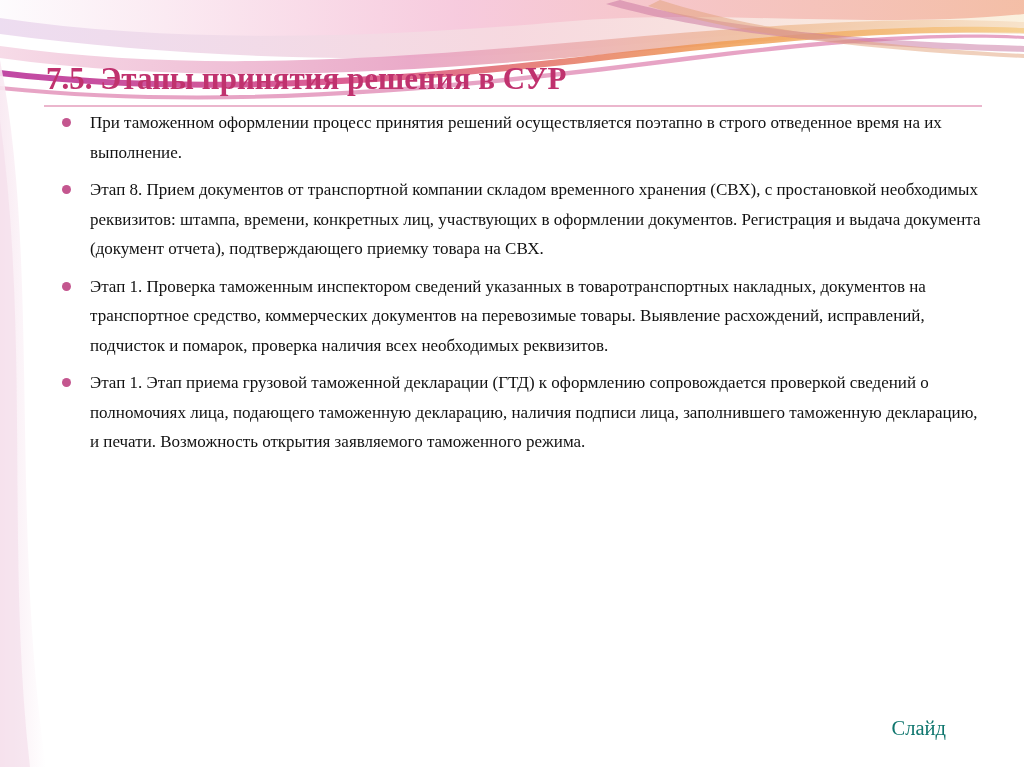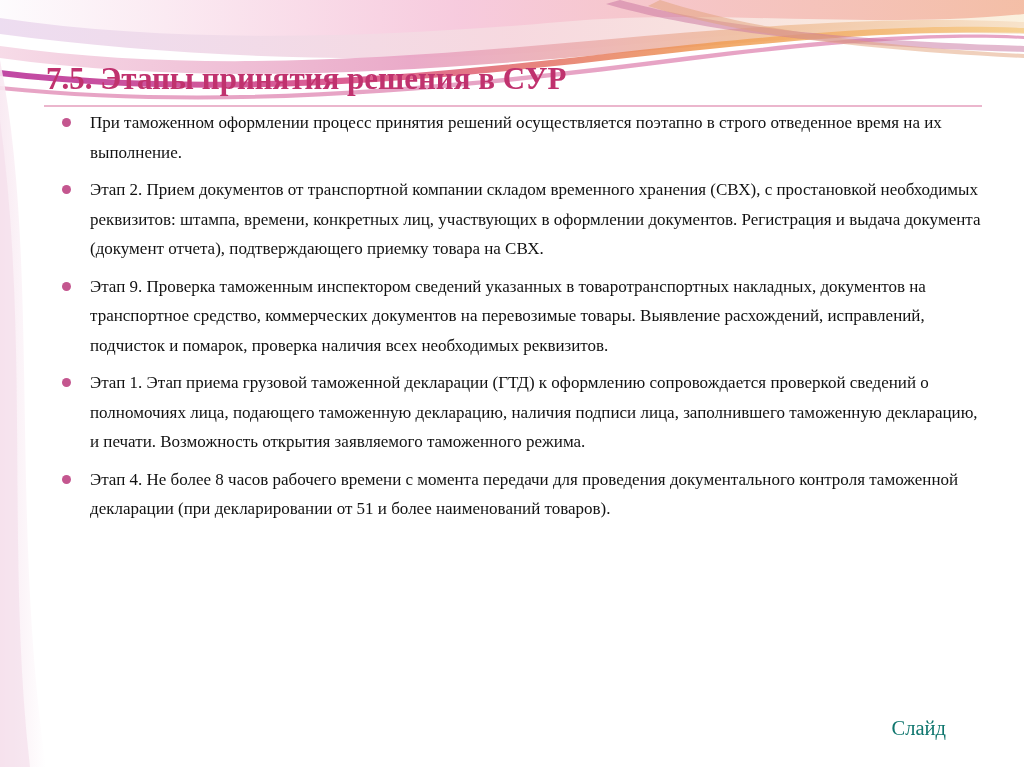--- a/index.html
+++ b/index.html
@@ -173,31 +173,27 @@
     <div class="title-rule"></div>
   </div>
 
   <ul class="body-list">
     <li class="bullet-item">
       <span class="bullet-dot"></span>
       <span class="bullet-text">При таможенном оформлении процесс принятия решений осуществляется поэтапно в строго отведенное время на их выполнение.</span>
     </li>
     <li class="bullet-item">
       <span class="bullet-dot"></span>
-      <span class="bullet-text">Этап 2. Прием документов от транспортной компании складом временного хранения (СВХ), с простановкой необходимых реквизитов: штампа, времени, конкретных лиц, участвующих в оформлении документов. Регистрация и выдача документа (документ отчета), подтверждающего приемку товара на СВХ.</span>
+      <span class="bullet-text">Этап 8. Прием документов от транспортной компании складом временного хранения (СВХ), с простановкой необходимых реквизитов: штампа, времени, конкретных лиц, участвующих в оформлении документов. Регистрация и выдача документа (документ отчета), подтверждающего приемку товара на СВХ.</span>
     </li>
     <li class="bullet-item">
       <span class="bullet-dot"></span>
-      <span class="bullet-text">Этап 9. Проверка таможенным инспектором сведений указанных в товаротранспортных накладных, документов на транспортное средство, коммерческих документов на перевозимые товары. Выявление расхождений, исправлений, подчисток и помарок, проверка наличия всех необходимых реквизитов.</span>
+      <span class="bullet-text">Этап 1. Проверка таможенным инспектором сведений указанных в товаротранспортных накладных, документов на транспортное средство, коммерческих документов на перевозимые товары. Выявление расхождений, исправлений, подчисток и помарок, проверка наличия всех необходимых реквизитов.</span>
     </li>
     <li class="bullet-item">
       <span class="bullet-dot"></span>
       <span class="bullet-text">Этап 1. Этап приема грузовой таможенной декларации (ГТД) к оформлению сопровождается проверкой сведений о полномочиях лица, подающего таможенную декларацию, наличия подписи лица, заполнившего таможенную декларацию, и печати. Возможность открытия заявляемого таможенного режима.</span>
-    </li>
-    <li class="bullet-item">
-      <span class="bullet-dot"></span>
-      <span class="bullet-text">Этап 4. Не более 8 часов рабочего времени с момента передачи для проведения документального контроля таможенной декларации (при декларировании от 51 и более наименований товаров).</span>
     </li>
   </ul>
 
   <div class="slide-footer">Слайд</div>
 
 </div>
 
 </body></html>

